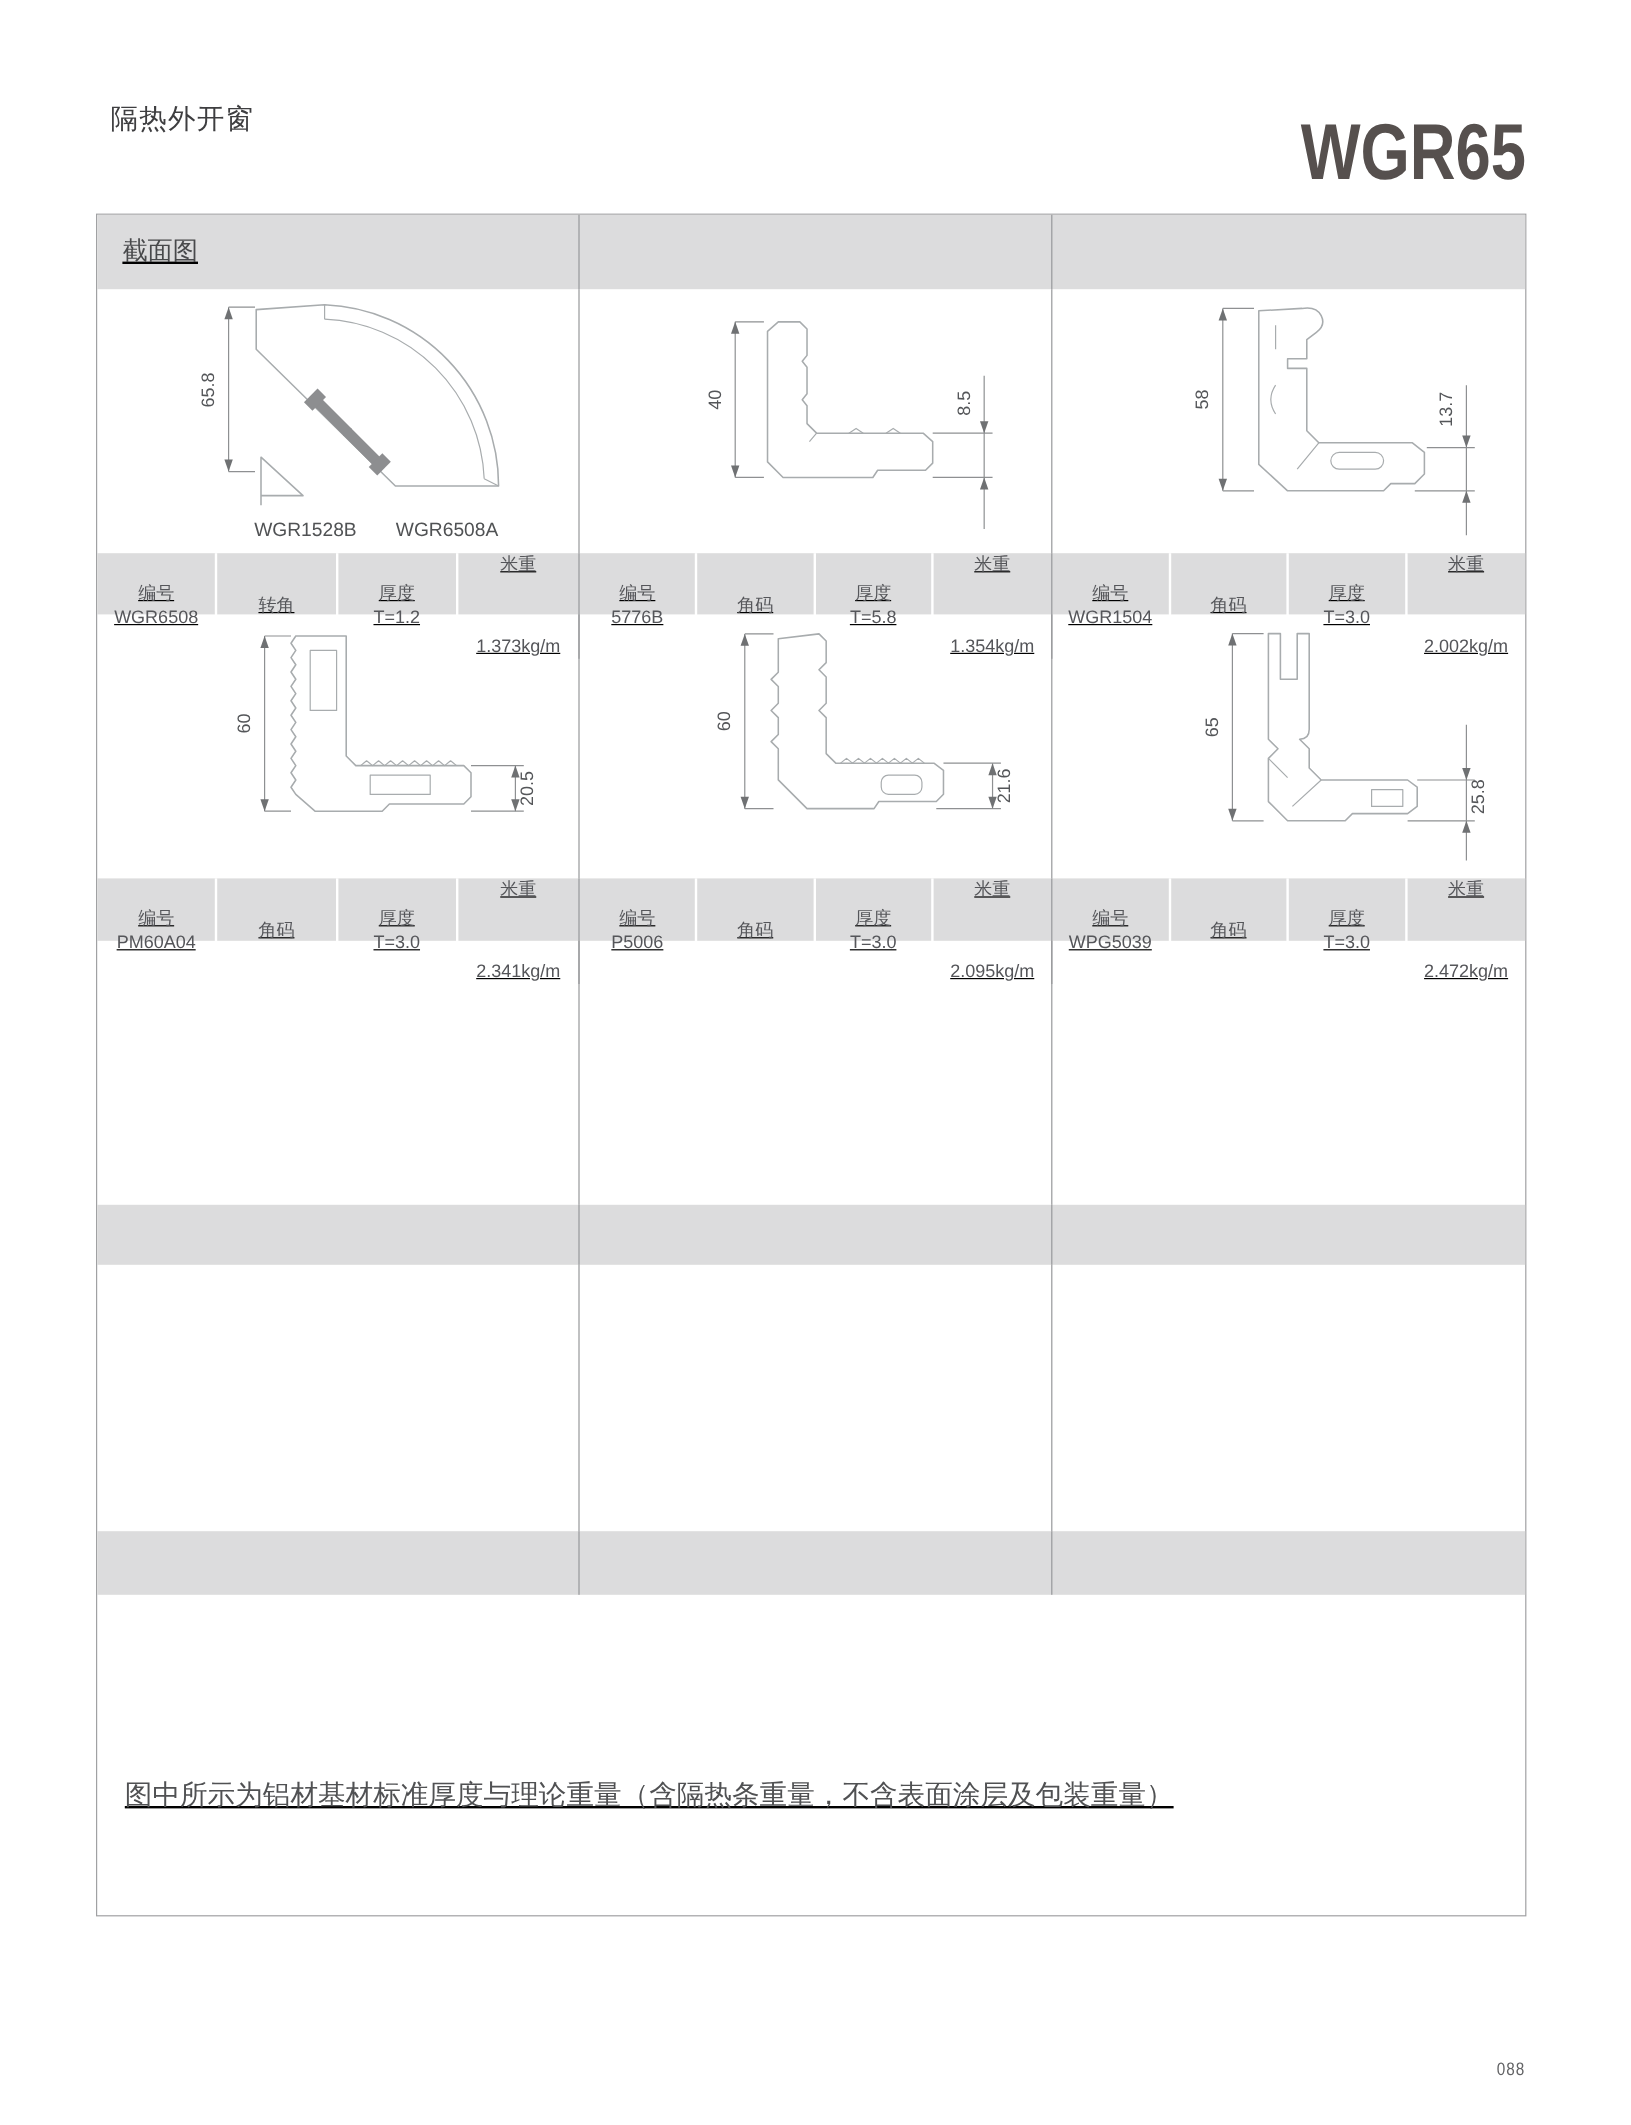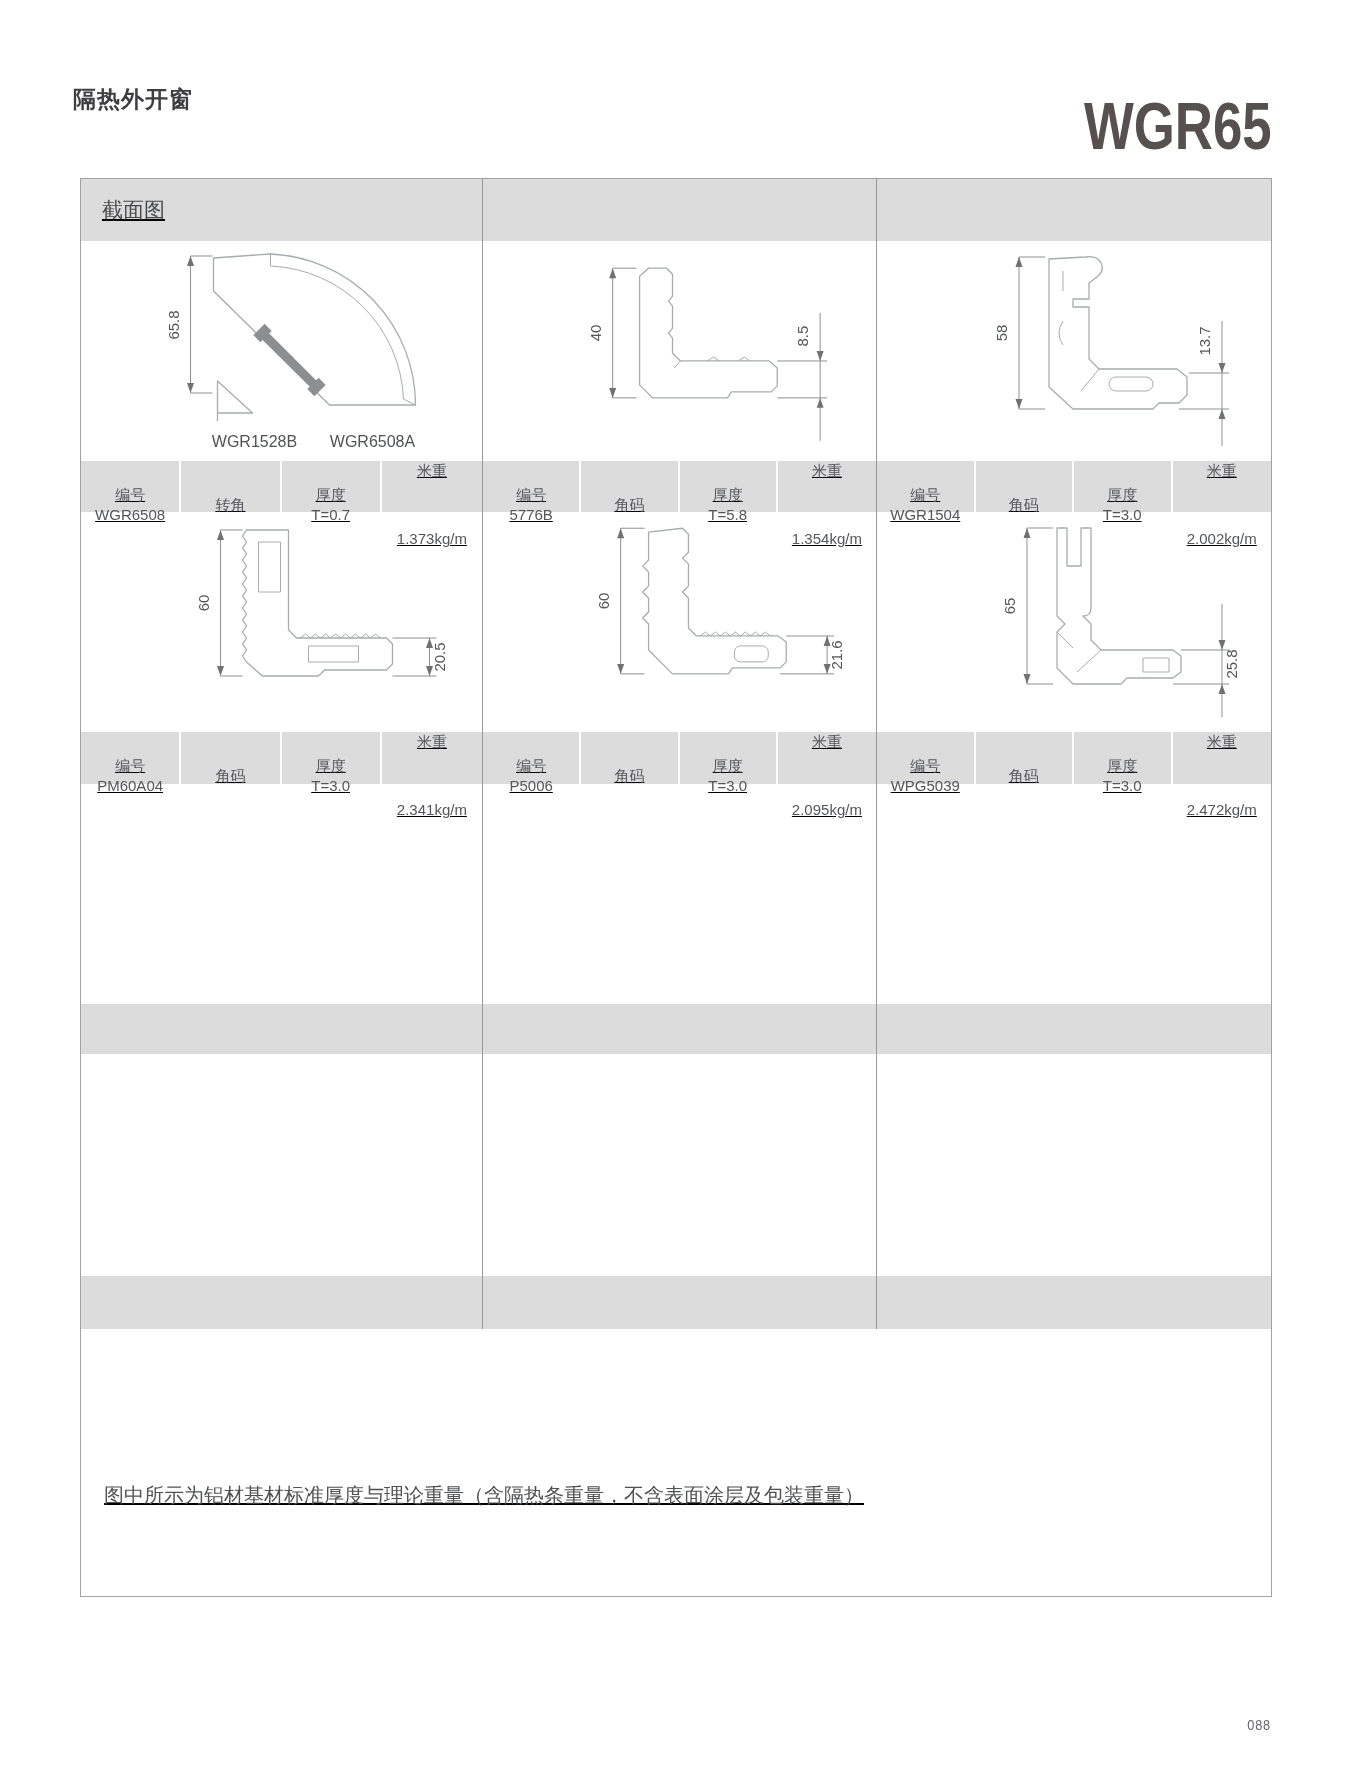--- a/index.html
+++ b/index.html
@@ -1,19 +1,19 @@
 <!DOCTYPE html>
 <html><head>
 <meta charset="utf-8">
 <style>
   * { margin:0; padding:0; box-sizing:border-box; }
   body { background:#ffffff; font-family:"Liberation Sans", sans-serif; }
   .sheet { position:relative; width:1359px; height:1771px; background:#fff; overflow:hidden; }
 
-  .page-title { position:absolute; left:73px; top:84px; font-size:23px; font-weight:bold;
+  .page-title { position:absolute; left:92px; top:84px; font-size:23px; font-weight:normal;
                 color:#3e3e40; letter-spacing:1px; }
   .model { position:absolute; right:87px; top:88px; font-size:66px; font-weight:bold;
            color:#56504e; transform:scaleX(0.80); transform-origin:100% 50%; letter-spacing:0px; }
   .page-num { position:absolute; right:88px; top:1716px; font-size:15px; color:#636466;
               transform:scaleX(0.85); transform-origin:100% 50%; letter-spacing:1px; }
 
   .sheet-table { position:absolute; left:80px; top:178px; width:1192px; height:1419px;
                  border:1px solid #a0a1a3; background:#fff; }
   .row { display:grid; grid-template-columns:402px 394px 1fr; }
   .row .c { border-right:1px solid #97989b; position:relative;text-decoration:underline; }
@@ -38,21 +38,21 @@
   .bar { fill:#8d8e90; stroke:none; }
   .dimtxt { font-size:15px; fill:#545659; font-family:"Liberation Sans",sans-serif; }
   .codetxt { font-size:16px; fill:#505254; font-family:"Liberation Sans",sans-serif; }
 
   .spec { display:grid; grid-template-columns:repeat(4,1fr); height:100%; }
   .spec > div { display:flex; flex-direction:column; justify-content:center; align-items:center;
                 border-right:2px solid #fff; font-size:15px; line-height:20px; color:#55565a;
                 text-align:center; }
   .spec > div:last-child { border-right:none;gap:48px; }
 
-  .note { padding:150px 30px 0 23px; font-size:20px; line-height:33px; color:#505153; }
+  .note { padding:150px 30px 0 23px; font-size:23px; line-height:33px; color:#505153; }
 </style>
 </head>
 <body>
 
 <div class="sheet">
 
   <div class="page-title">隔热外开窗</div>
   <div class="model">WGR65</div>
 
   <div class="sheet-table">
@@ -132,21 +132,21 @@
           <div class="spec">
         <div>
               <span>编号</span>
               <span>WGR6508</span>
             </div>
         <div>
               <span>转角</span>
             </div>
         <div>
               <span>厚度</span>
-              <span>T=0.7</span>
+              <span>T=1.2</span>
             </div>
         <div>
               <span>米重</span>
               <span>1.373kg/m</span>
             </div>
       </div>
         </div>
       <div class="c">
           <div class="spec">
         <div>

